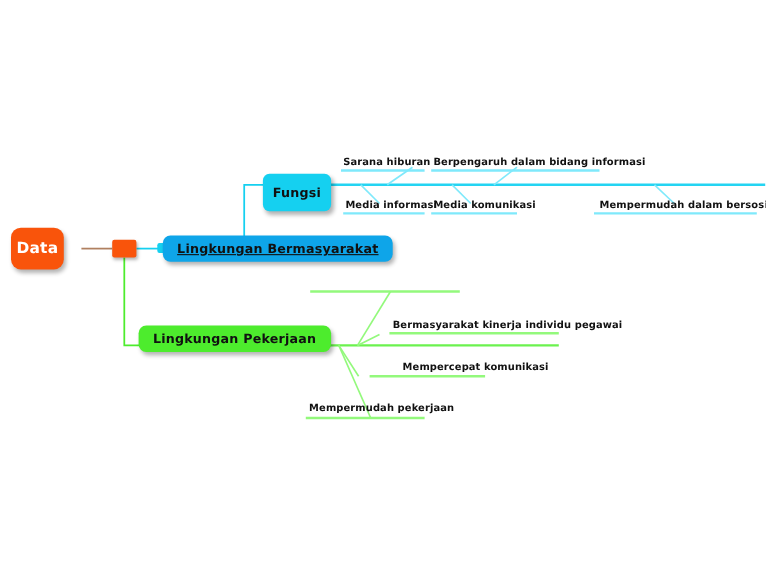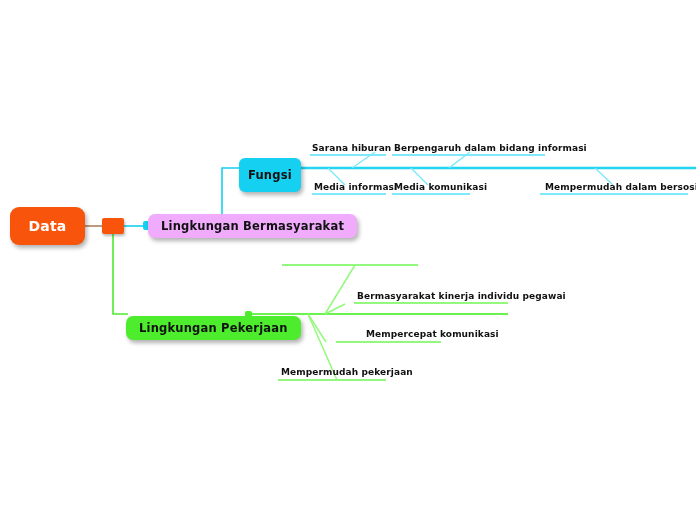--- a/index.html
+++ b/index.html
@@ -35,21 +35,21 @@
     align-items: center;
     justify-content: center;
     font-weight: bold;
     white-space: nowrap;
     letter-spacing: .2px;
   }
 
   .node-root {
     left: 10px;
     top: 207px;
-    width: 75px;
+    width: 48px;
     height: 38px;
     border-radius: 9px;
     background: #f9540b;
     color: #ffffff;
     font-size: 14px;
     box-shadow: 2px 3px 4px rgba(0,0,0,.30);
   }
 
   .node-stub {
     left: 102px;
@@ -62,25 +62,25 @@
   }
 
   .node-branch {
     height: 24px;
     border-radius: 7px;
     font-size: 11.5px;
     color: #111111;
     padding: 0 13px;
     box-shadow: 2px 3px 4px rgba(0,0,0,.30);
   }
-  .node-cyan  { background: #f0abfc; }
+  .node-cyan  { background: #0ea5e9; text-decoration: underline; }
   .node-green { background: #4dec2d; }
 
   .node-b1 { left: 148px; top: 214px; }
-  .node-b2 { left: 126px; top: 316px; }
+  .node-b2 { left: 126px; top: 296px; }
 
   
   .tab {
     position: absolute;
     width: 7px;
     height: 9px;
     background: #15d0f0;
     border-radius: 2px;
   }
   .tab-left  { left: 143px; top: 221px; }

